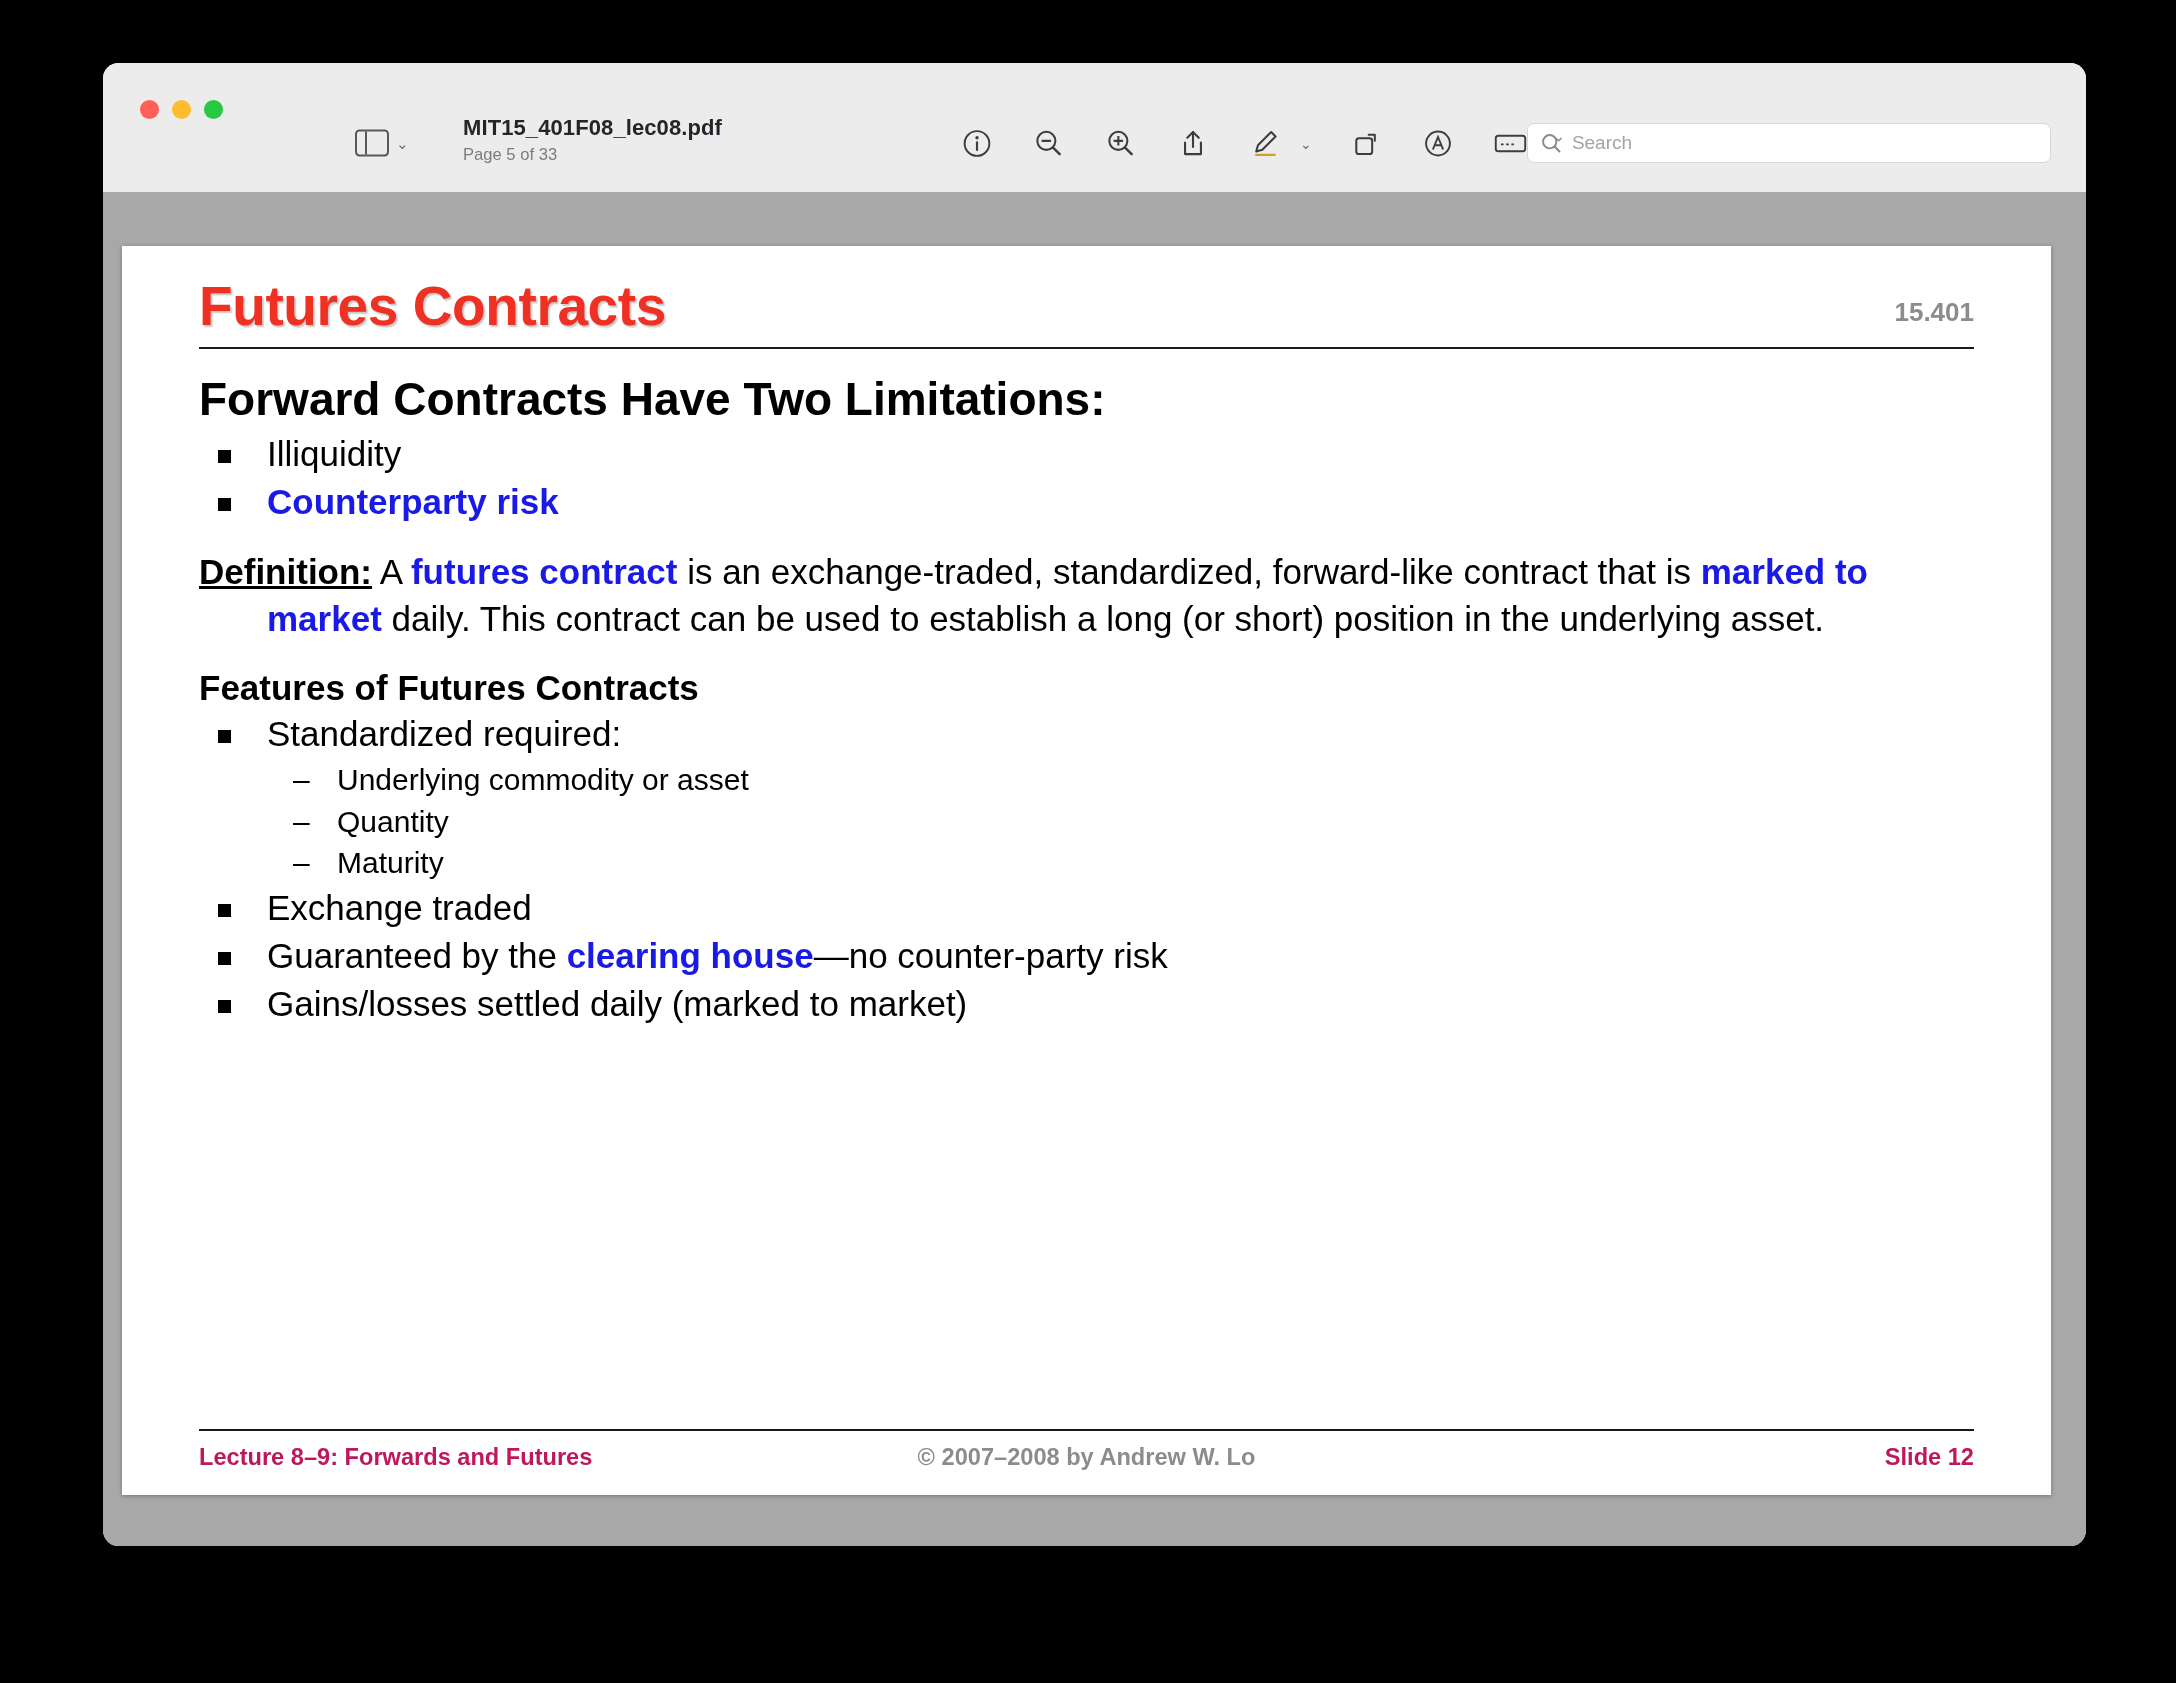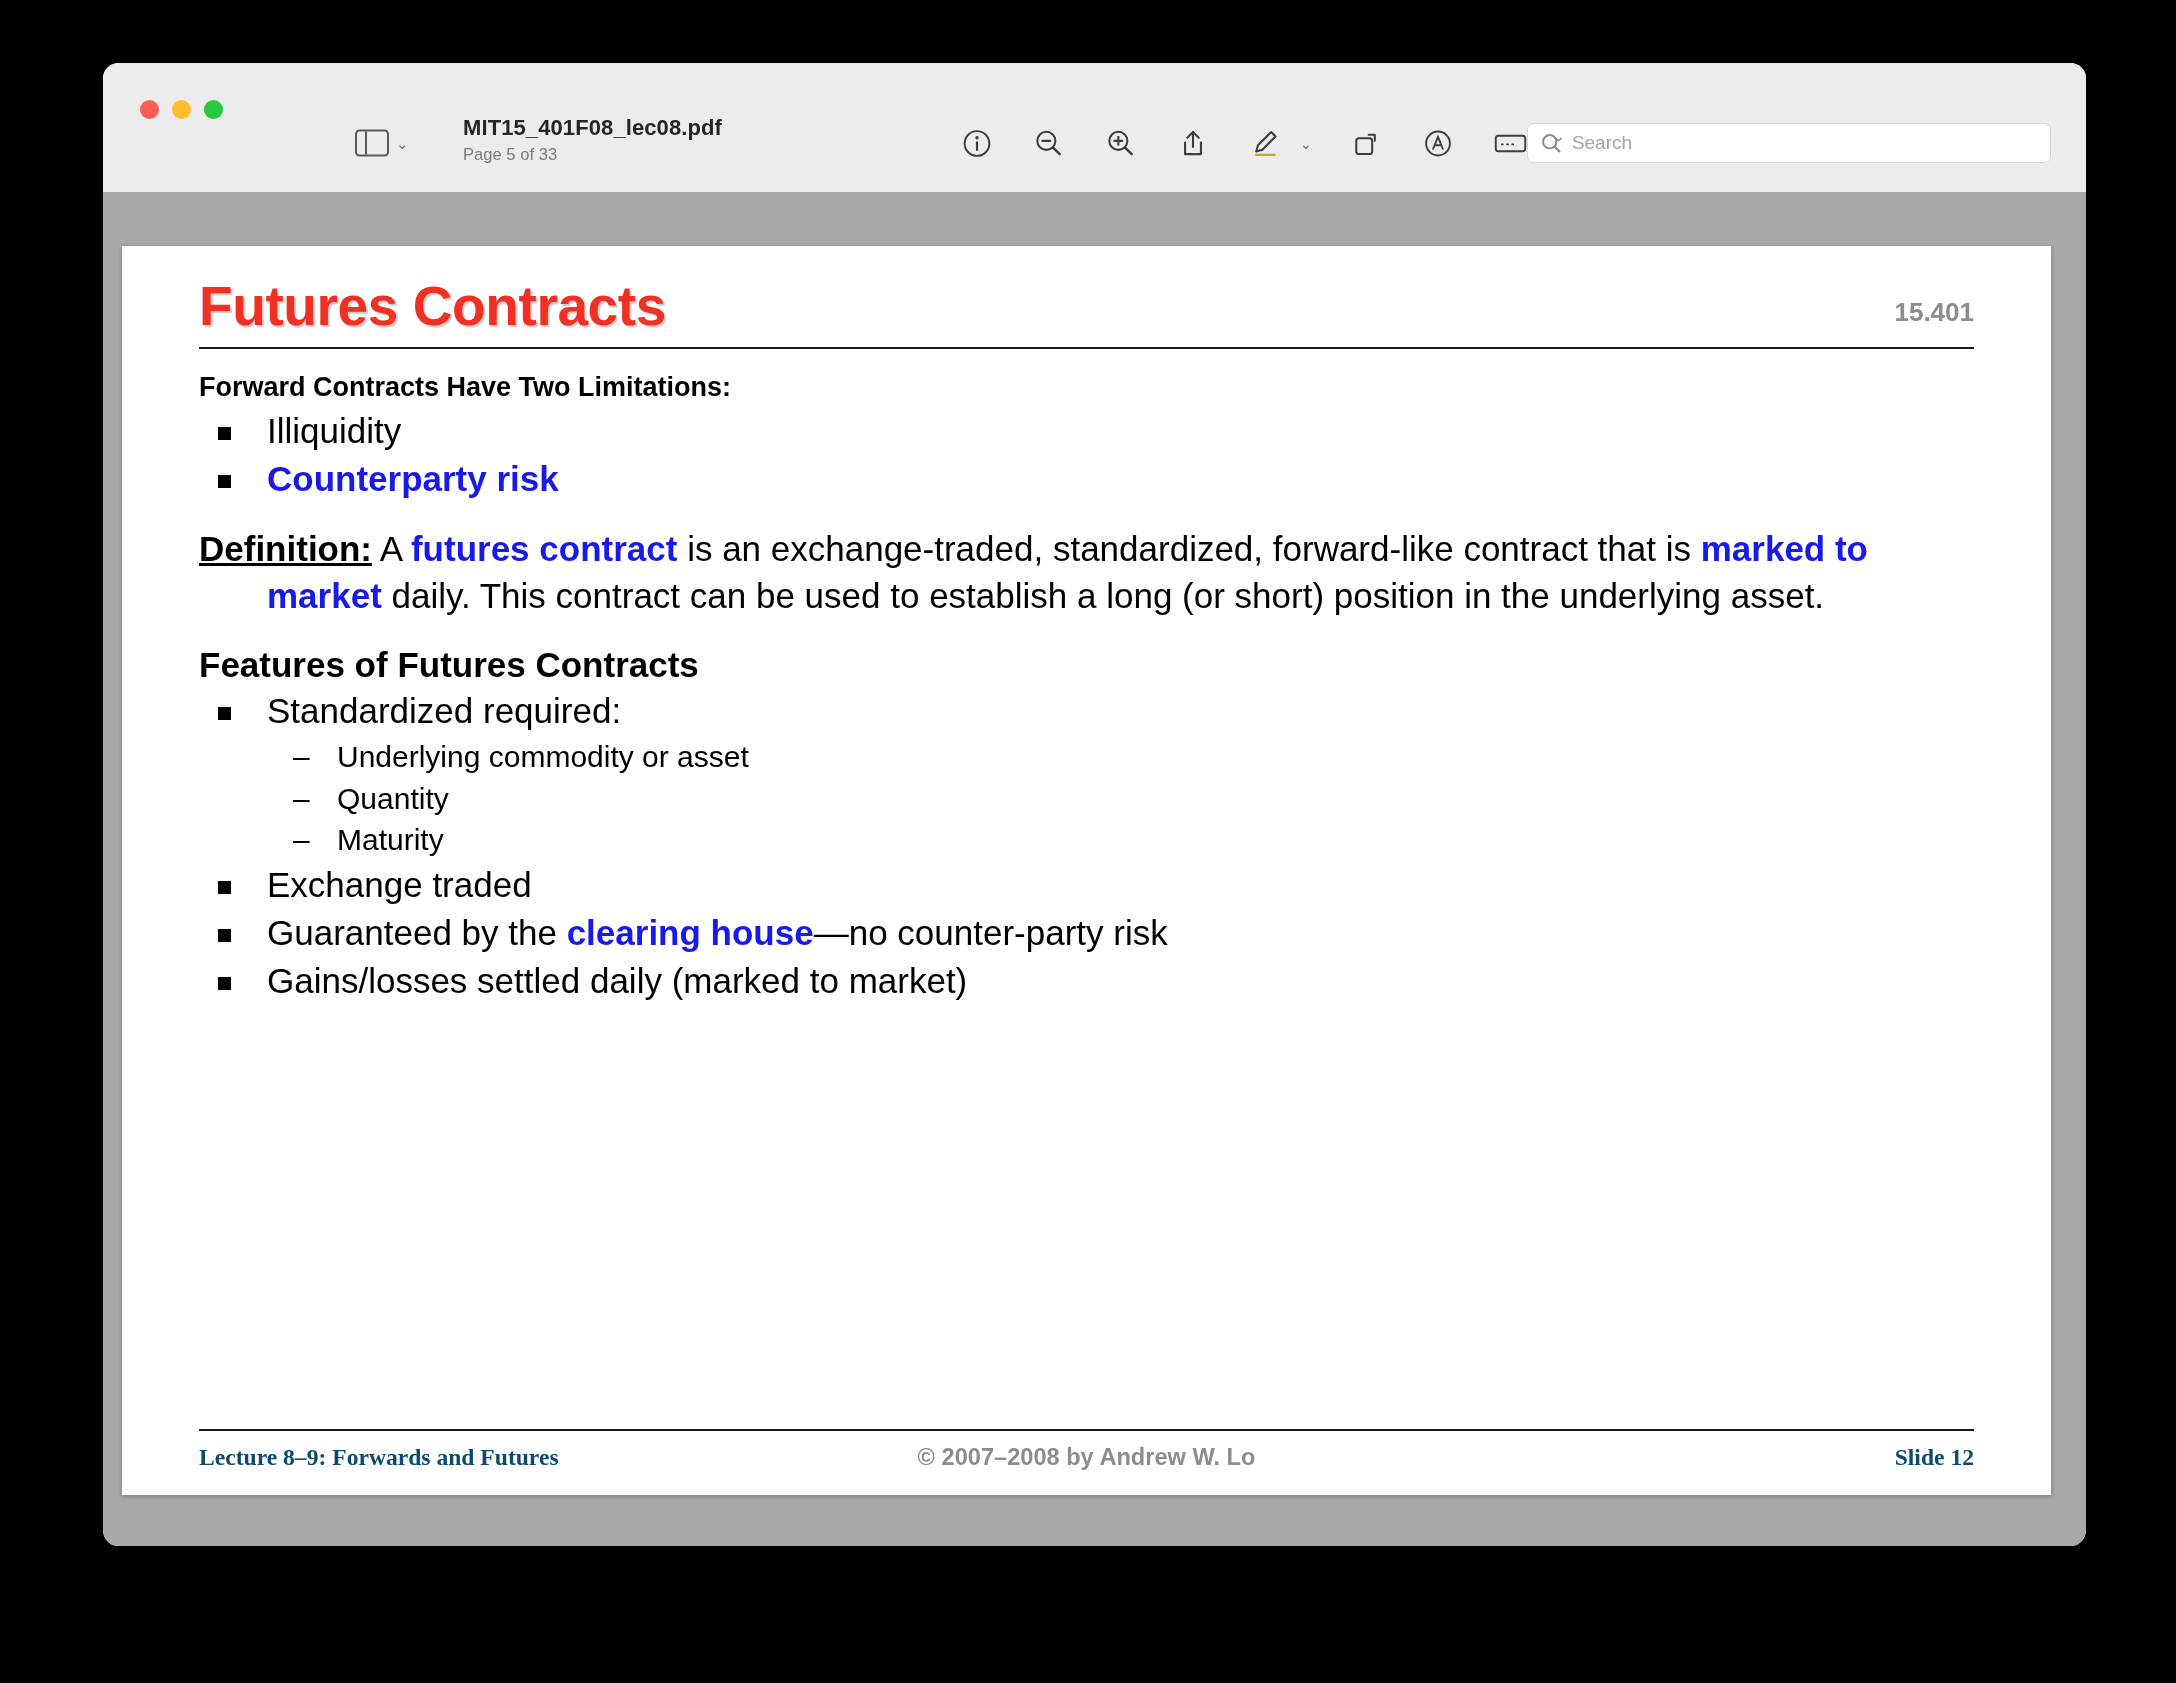--- a/index.html
+++ b/index.html
@@ -173,21 +173,21 @@
   .course-code {
     font-size: 26px;
     font-weight: bold;
     color: #8c8c8c;
     padding-bottom: 10.5px;
   }
 
   .body { margin-top: 23px; color: #000; }
 
   .h2 {
-    font-size: 27px;
+    font-size: 46px;
     font-weight: bold;
     margin: 0 0 5.2px 0;
   }
 
   ul.lvl1 {
     list-style: none;
     margin: 0;
     padding: 0;
   }
   ul.lvl1 > li {
@@ -257,21 +257,21 @@
     font-size: 23.6px;
     font-weight: bold;
   }
   .footer-center {
     color: #8c8c8c;
     position: absolute;
     left: 0; right: 0;
     text-align: center;
     pointer-events: none;
   }
-  .footer-left, .footer-right { color: #0c4a6e; font-family: Liberation Serif, serif; }
+  .footer-left, .footer-right { color: #be185d; }
 </style>
 </head>
 <body>
 
 <div class="window">
 
   <div class="toolbar">
 
     <div class="traffic">
       <div class="dot red"></div>

